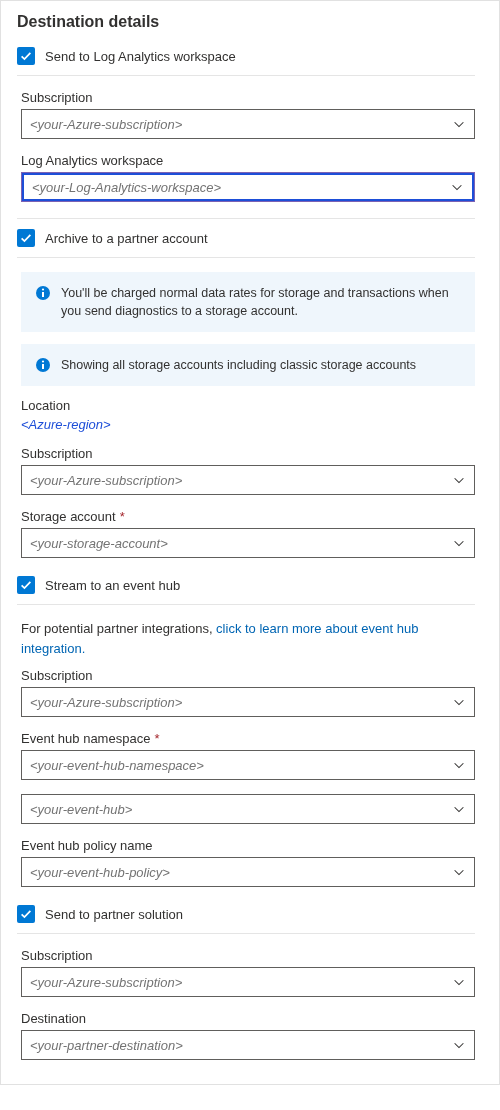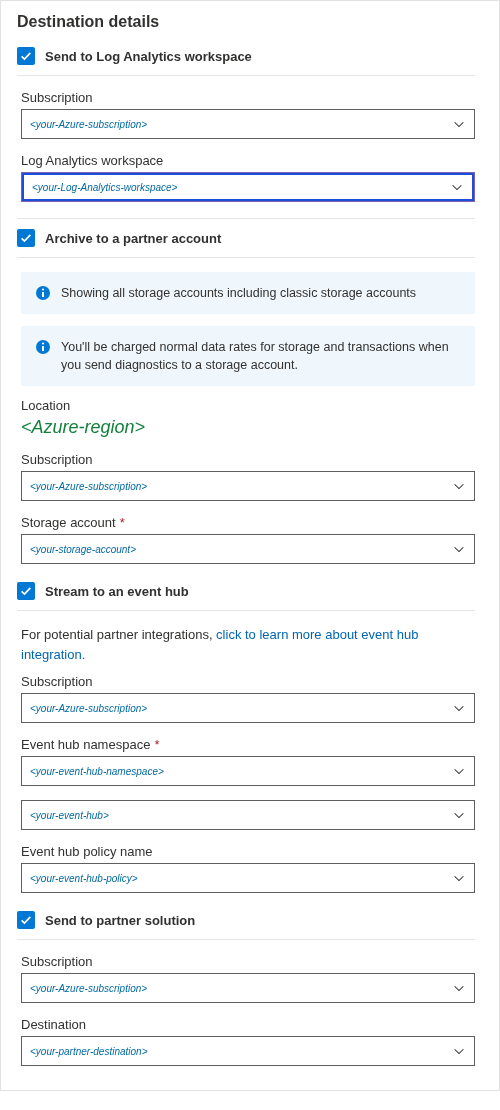--- a/index.html
+++ b/index.html
@@ -48,21 +48,20 @@
       flex-shrink: 0;
       cursor: pointer;
     }
     .cb svg {
       width: 14px;
       height: 14px;
     }
     .cb-label {
       font-size: 13px;
       color: #323130;
-      font-weight: bold;
     }
     .sub-block {
       margin-left: 4px;
       margin-top: 14px;
     }
     .field-label {
       font-size: 13px;
       color: #323130;
       margin-bottom: 4px;
       display: flex;
@@ -85,22 +84,22 @@
       margin-bottom: 14px;
     }
     .dropdown.outlined {
       border: 3px solid #1d4ed8;
       outline: 1px solid #7b61b3;
       outline-offset: -1px;
       gap: 36px;
     }
     .dropdown-text {
       font-style: italic;
-      color: #0369a1;
-      font-size: 10px;
+      color: #737373;
+      font-size: 13px;
     }
     .chevron {
       width: 14px;
       height: 14px;
       flex-shrink: 0;
     }
     .info-box {
       background: #eff6fc;
       display: flex;
       gap: 10px;
@@ -114,22 +113,22 @@
       flex-shrink: 0;
       margin-top: 1px;
     }
     .info-text {
       font-size: 12.5px;
       line-height: 1.45;
       color: #323130;
     }
     .plain-value {
       font-style: italic;
-      color: #15803d;
-      font-size: 18px;
+      color: #1d4ed8;
+      font-size: 13px;
       margin-bottom: 14px;
       margin-top: 2px;
     }
     .intro-text {
       font-size: 13px;
       color: #323130;
       line-height: 1.5;
       margin-bottom: 10px;
       margin-top: 6px;
     }
@@ -188,30 +187,30 @@
   <span class="cb-label">Archive to a partner account</span>
 </div>
 
 <div class="sub-block">
   <div class="info-box">
     <svg class="info-icon" viewBox="0 0 16 16">
         <circle cx="8" cy="8" r="7" fill="#0078d4"></circle>
         <rect x="7" y="7" width="2" height="5" fill="#fff"></rect>
         <circle cx="8" cy="4.5" r="1.1" fill="#fff"></circle>
       </svg>
-    <div class="info-text">Showing all storage accounts including classic storage accounts</div>
+    <div class="info-text">You'll be charged normal data rates for storage and transactions when you send diagnostics to a storage account.</div>
   </div>
 
   <div class="info-box">
     <svg class="info-icon" viewBox="0 0 16 16">
         <circle cx="8" cy="8" r="7" fill="#0078d4"></circle>
         <rect x="7" y="7" width="2" height="5" fill="#fff"></rect>
         <circle cx="8" cy="4.5" r="1.1" fill="#fff"></circle>
       </svg>
-    <div class="info-text">You'll be charged normal data rates for storage and transactions when you send diagnostics to a storage account.</div>
+    <div class="info-text">Showing all storage accounts including classic storage accounts</div>
   </div>
 
   <div class="field-label">Location</div>
   <div class="plain-value">&lt;Azure-region&gt;</div>
 
   <div class="field-label">Subscription</div>
   <div class="dropdown">
     <span class="dropdown-text">&lt;your-Azure-subscription&gt;</span>
     <svg class="chevron" viewBox="0 0 16 16">
         <path fill="none" stroke="#323130" stroke-width="1.2" d="M3 6 L8 11 L13 6"></path>

